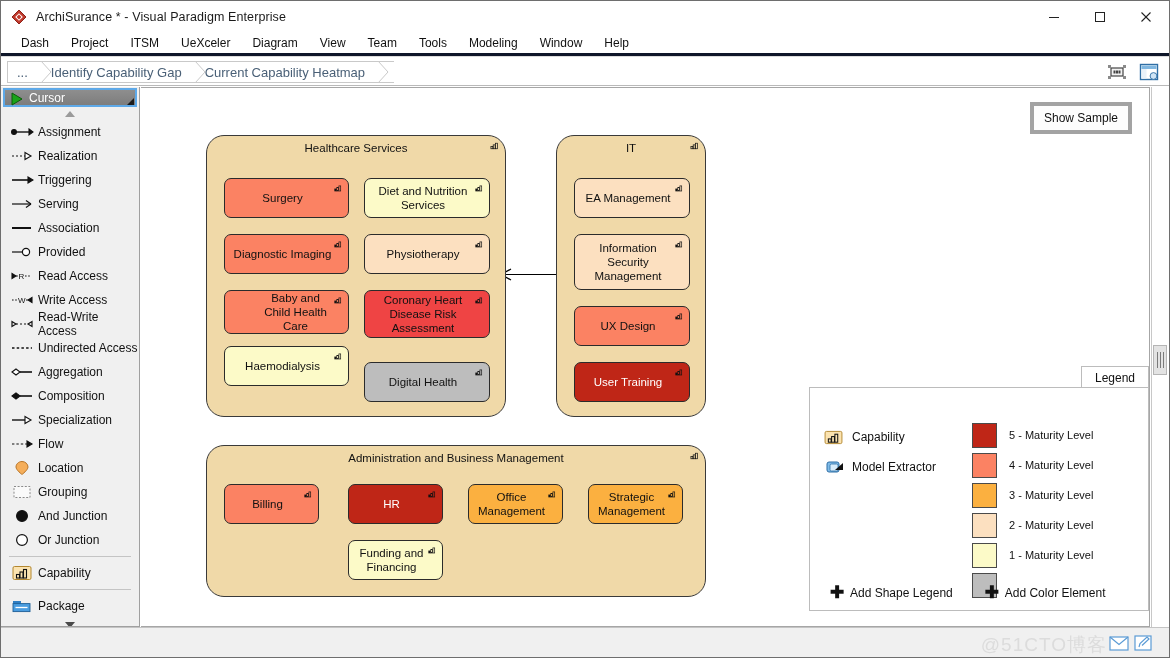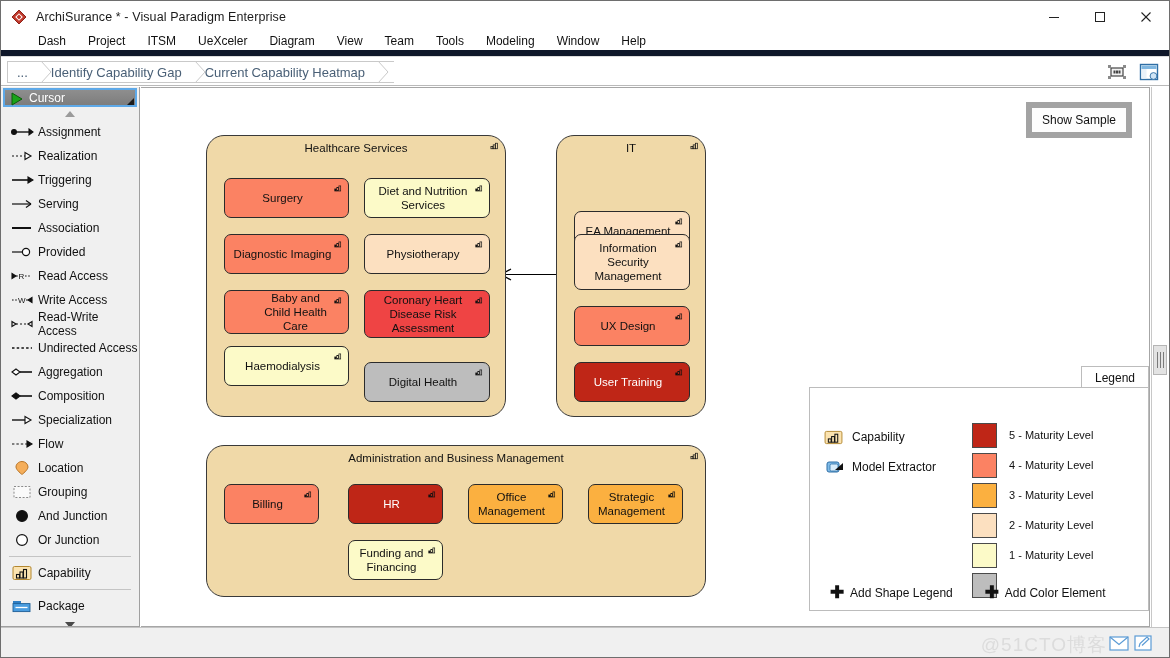--- a/index.html
+++ b/index.html
@@ -43,22 +43,22 @@
     width: 46px; height: 31px;
     display: flex; align-items: center; justify-content: center;
   }
 
   
   .menubar {
     position: absolute; left: 0; top: 31px;
     width: 1168px; height: 24px;
     background: #ffffff;
     display: flex; align-items: center;
-    padding-left: 26px;
-    border-bottom: 6px solid #0f172a;
+    padding-left: 9px;
+    border-bottom: 3px solid #0f172a;
   }
   .menu-item {
     padding: 3px 11px;
     font-size: 12px; color: #111;
     white-space: nowrap;
   }
 
   
   .crumbbar {
     position: absolute; left: 0; top: 55px;
@@ -153,21 +153,21 @@
     width: 1009px; height: 540px;
     background: #ffffff;
     border: 1px solid #a6a6a6;
     border-left: none;
     overflow: hidden;
   }
   .show-sample {
     position: absolute; right: 17px; top: 14px;
     padding: 5px 10px;
     background: #fdfdfd;
-    border: 6px solid #a3a3a3;
+    border: 4px solid #a3a3a3;
     font-size: 12px; color: #111;
   }
 
   
   .group {
     position: absolute;
     background: #f0d9a8;
     border: 1px solid #3a3a3a;
     border-radius: 18px;
   }
@@ -666,21 +666,21 @@
               </svg></span>
           </div>
         </div>
         <div class="group" style="left: 415px; top: 47px; width: 150px; height: 282px; background: rgb(240, 217, 168);">
           <div class="group-title">IT</div>
           <span class="cap-icon-corner"><svg width="13" height="11" viewBox="0 0 20 16">
               <rect x="4.5" y="9.5" width="3" height="3.5" fill="none" stroke="#111" stroke-width="1.1"></rect>
               <rect x="8" y="7" width="3" height="6" fill="none" stroke="#111" stroke-width="1.1"></rect>
               <rect x="11.5" y="4.5" width="3" height="8.5" fill="none" stroke="#111" stroke-width="1.1"></rect>
             </svg></span>
-          <div class="cap" style="left: 17px; top: 42px; width: 116px; height: 40px; background: rgb(252, 224, 192); margin-top: 33px;">
+          <div class="cap" style="left: 17px; top: 42px; width: 116px; height: 40px; background: rgb(252, 224, 192);">
             <span class="lines">EA Management</span>
             <span class="cap-ico"><svg width="12" height="10" viewBox="0 0 20 16">
                 <rect x="4.5" y="9.5" width="3" height="3.5" fill="none" stroke="#111" stroke-width="1.1"></rect>
                 <rect x="8" y="7" width="3" height="6" fill="none" stroke="#111" stroke-width="1.1"></rect>
                 <rect x="11.5" y="4.5" width="3" height="8.5" fill="none" stroke="#111" stroke-width="1.1"></rect>
               </svg></span>
           </div>
           <div class="cap" style="left: 17px; top: 98px; width: 116px; height: 56px; background: rgb(252, 224, 192);">
             <span class="lines">Information Security Management</span>
             <span class="cap-ico"><svg width="12" height="10" viewBox="0 0 20 16">

